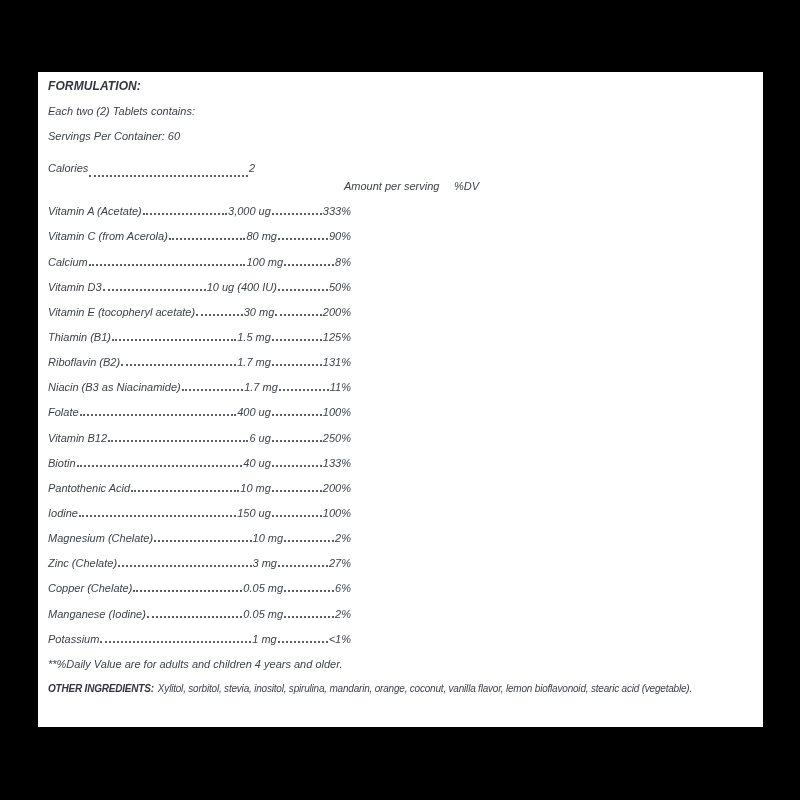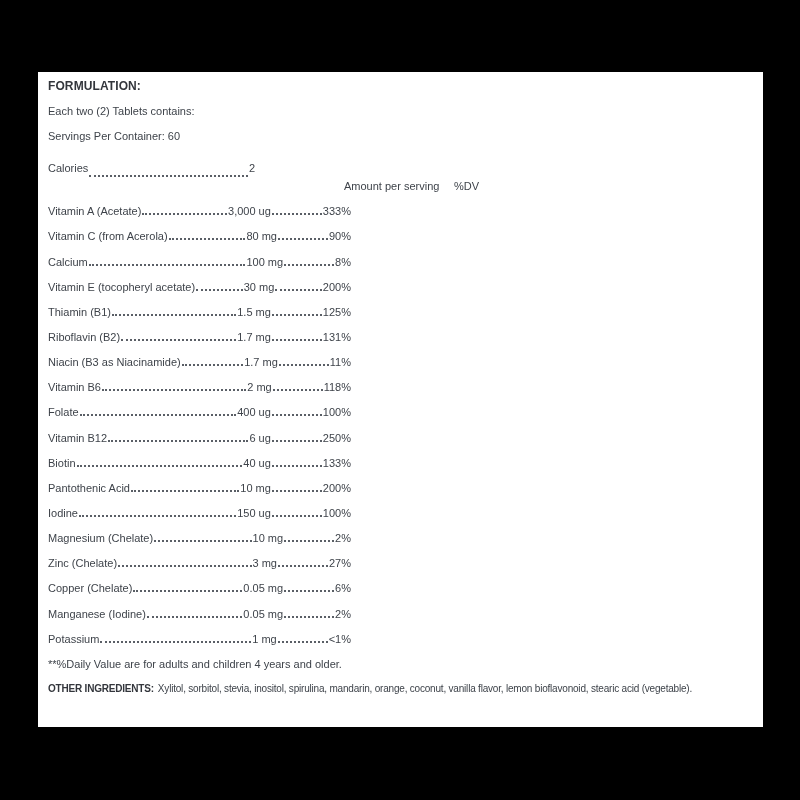--- a/index.html
+++ b/index.html
@@ -26,20 +26,21 @@
     padding: 1px 10px 0 10px;
     color: #3e434a;
     font-size: 11px;
   }
   .line {
     height: 25.15px;
     display: flex;
     align-items: center;
     white-space: nowrap;
     position: relative;
+    font-style: italic;
   }
   .line > span { flex: 0 0 auto; }
   .heading {
     font-weight: bold;
     font-size: 12px;
     color: #33363c;
     letter-spacing: 0.1px;
   }
   .leader {
     flex: 1 1 auto !important;
@@ -116,20 +117,27 @@
   </div>
 
   <div class="line nutrient-row">
     <span>Calcium</span>
     <span class="leader"></span>
     <span>100 mg</span>
     <span class="leader leader2"></span>
     <span>8%</span>
   </div>
 
+  <div class="line nutrient-row">
+    <span>Vitamin D3</span>
+    <span class="leader"></span>
+    <span>10 ug (400 IU)</span>
+    <span class="leader leader2"></span>
+    <span>50%</span>
+  </div>
 
   <div class="line nutrient-row">
     <span>Vitamin E (tocopheryl acetate)</span>
     <span class="leader"></span>
     <span>30 mg</span>
     <span class="leader leader2"></span>
     <span>200%</span>
   </div>
 
   <div class="line nutrient-row">
@@ -149,27 +157,20 @@
   </div>
 
   <div class="line nutrient-row">
     <span>Niacin (B3 as Niacinamide)</span>
     <span class="leader"></span>
     <span>1.7 mg</span>
     <span class="leader leader2"></span>
     <span>11%</span>
   </div>
 
-  <div class="line nutrient-row">
-    <span>Vitamin B6</span>
-    <span class="leader"></span>
-    <span>2 mg</span>
-    <span class="leader leader2"></span>
-    <span>118%</span>
-  </div>
 
   <div class="line nutrient-row">
     <span>Folate</span>
     <span class="leader"></span>
     <span>400 ug</span>
     <span class="leader leader2"></span>
     <span>100%</span>
   </div>
 
   <div class="line nutrient-row">

